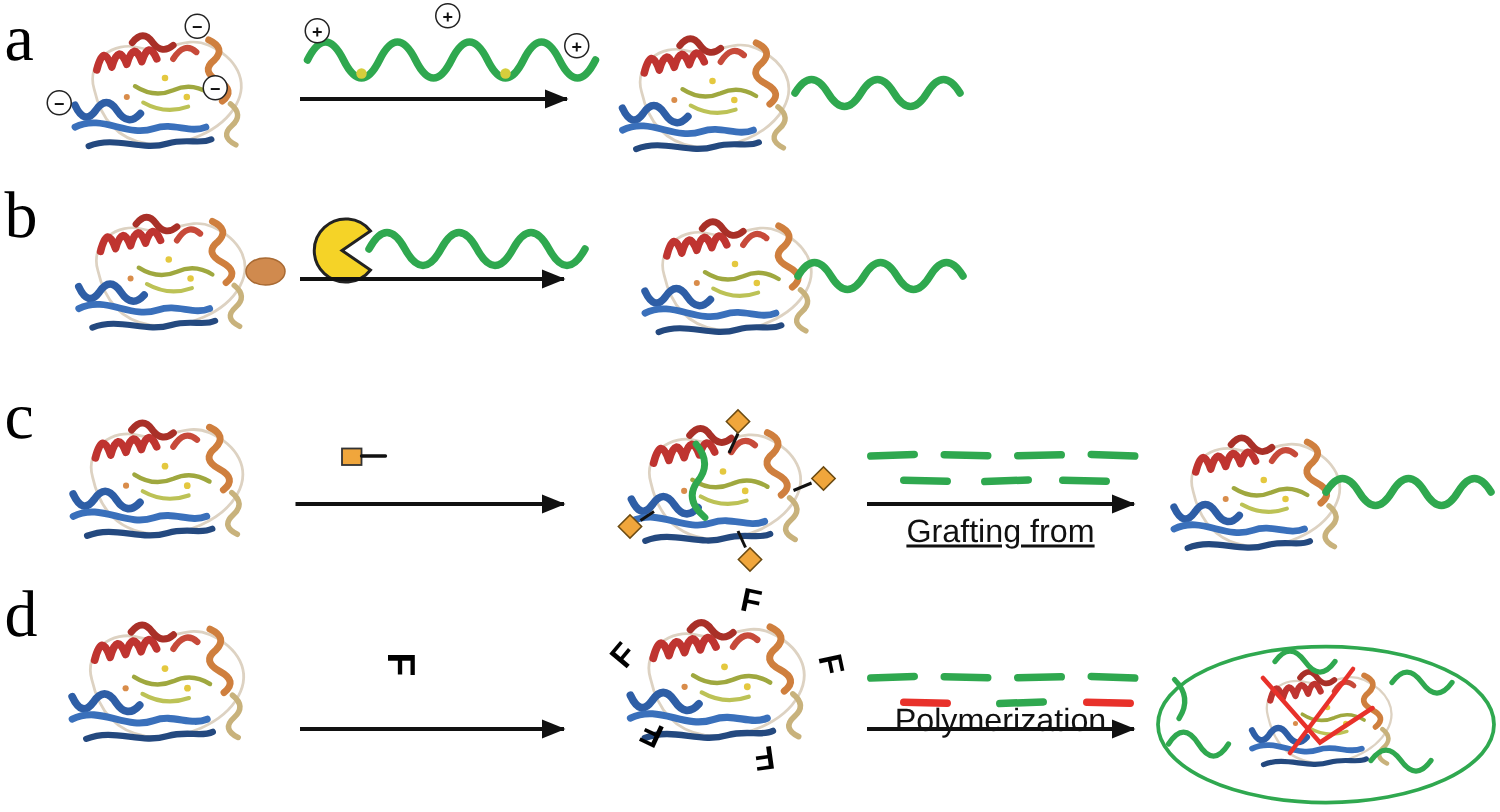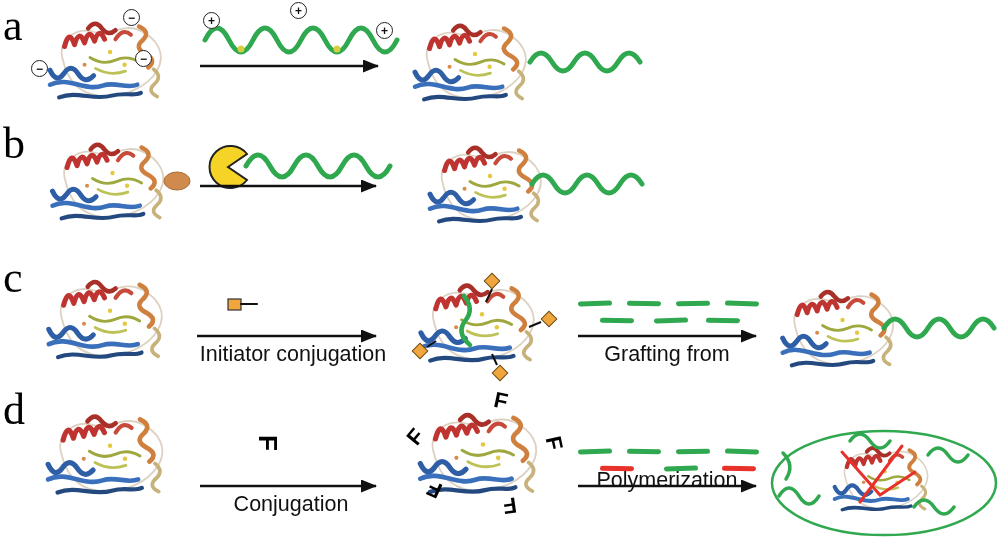--- a/index.html
+++ b/index.html
@@ -133,23 +133,21 @@
   <div class="rowletter" style="top:256px;">c</div>
   <div class="rowletter" style="top:388px;">d</div>
 
   <div class="badge" style="left:123px;top:9px;">−</div>
   <div class="badge" style="left:31px;top:60px;">−</div>
   <div class="badge" style="left:135px;top:50px;">−</div>
   <div class="badge" style="left:203px;top:12px;">+</div>
   <div class="badge" style="left:290px;top:2px;">+</div>
   <div class="badge" style="left:376px;top:22px;">+</div>
 
-  <div class="arrowlabel" style="left:293px;top:342px;">Initiator conjugation</div>
-  <div class="arrowlabel" style="left:667px;top:342px;">Grafting from</div>
-  <div class="arrowlabel" style="left:291px;top:492px;">Conjugation</div>
+  <div class="arrowlabel" style="left:667px;top:342px;text-decoration:underline;">Grafting from</div>
   <div class="arrowlabel" style="left:667px;top:468px;">Polymerization</div>
 
   <div class="dash" style="left:578px;top:301px;transform:rotate(-2deg);"></div>
   <div class="dash" style="left:627px;top:301px;transform:rotate(1deg);"></div>
   <div class="dash" style="left:676px;top:301px;transform:rotate(-1deg);"></div>
   <div class="dash" style="left:725px;top:301px;transform:rotate(2deg);"></div>
   <div class="dash" style="left:600px;top:318px;transform:rotate(1deg);"></div>
   <div class="dash" style="left:654px;top:318px;transform:rotate(-2deg);"></div>
   <div class="dash" style="left:706px;top:318px;transform:rotate(1deg);"></div>
 

